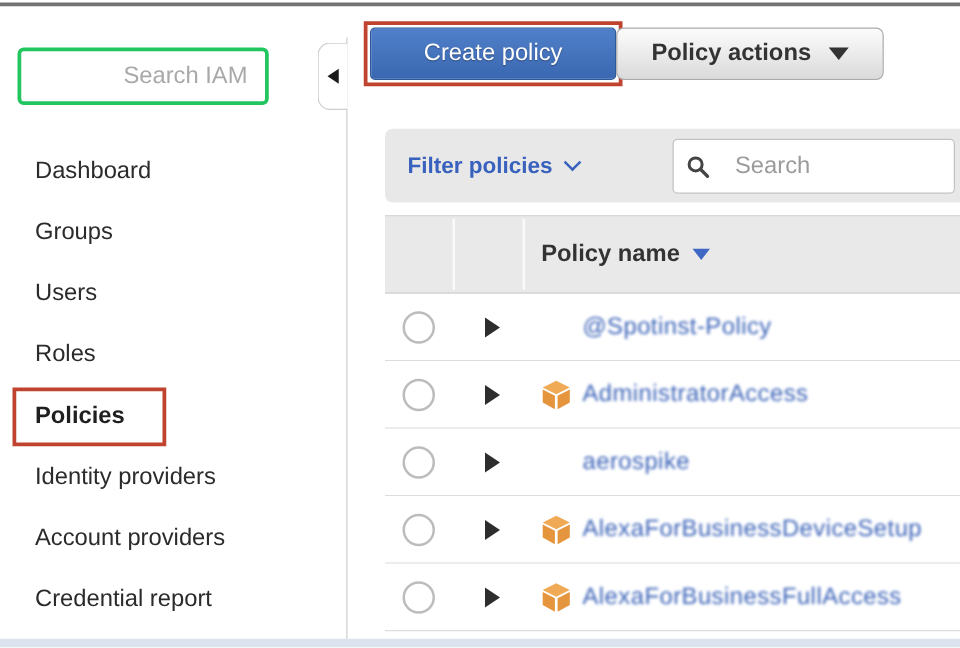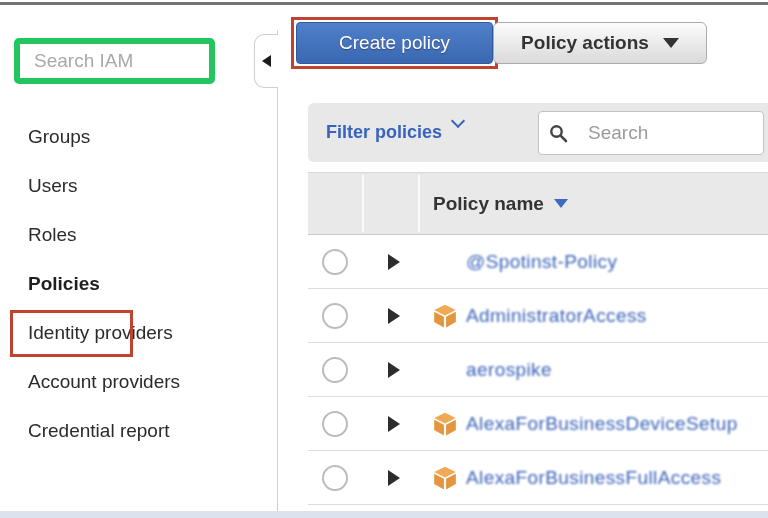--- a/index.html
+++ b/index.html
@@ -12,23 +12,23 @@
   }
   .abs { position:absolute; }
 
   
   .top-strip { left:0; top:2px; width:768px; height:3px; background:#5a5a5a; opacity:.85; }
   .bottom-strip { left:0; top:511px; width:768px; height:7px; background:#dde3ee; }
 
   
   .sidebar-search {
     left:14px; top:38px; width:201px; height:46px;
-    border:6px solid #22c55e; border-radius:5px;
-    font-family:"Liberation Sans", sans-serif;
-    font-size:19px; padding:0 14px; color:#444; outline:none; background:#fff;
+    border:3px solid #22c55e; border-radius:5px;
+    font-family:"Liberation Sans", sans-serif;
+    font-size:19px; padding:0 14px; color:#444; outline:none; background:#fff;text-align:right;
   }
   .sidebar-search::placeholder { color:#a9a9a9; }
   .nav { left:0; top:112px; width:276px; list-style:none; }
   .nav li {
     height:49px; display:flex; align-items:center;
     padding-left:28px; font-size:19px; color:#2b2b2b; cursor:pointer;
   }
   .nav li.active { font-weight:bold; color:#1f1f1f; }
 
   
@@ -75,21 +75,21 @@
   }
 
   
   .filter-bar {
     left:308px; top:103px; width:460px; height:59px;
     background:#e8e8e8; border-radius:6px 0 0 6px;
     display:flex; align-items:center;
   }
   .filter-link {
     margin-left:18px; font-size:18px; font-weight:bold; color:#3862bd;
-    display:flex; gap:11px; cursor:pointer;
+    display:flex; align-items:center; gap:11px; cursor:pointer;
   }
   .chev-down {
     width:10px; height:10px; display:inline-block;
     border-right:2.5px solid #3862bd; border-bottom:2.5px solid #3862bd;
     transform:rotate(45deg); margin-top:-6px;
   }
   .search-box {
     position:absolute; left:230px; top:8px; width:226px; height:44px;
     background:#ffffff; border:1px solid #c2c2c2; border-radius:4px;
     display:flex; align-items:center; padding:0 10px; gap:20px;
@@ -142,20 +142,21 @@
 </style>
 </head>
 <body>
 
 <div class="abs top-strip"></div>
 <div class="abs bottom-strip"></div>
 
 <input class="abs sidebar-search" type="text" placeholder="Search IAM" style="">
 
 <ul class="abs nav">
+  <li>Dashboard</li>
   <li>Groups</li>
   <li>Users</li>
   <li>Roles</li>
   <li class="active">Policies</li>
   <li>Identity providers</li>
   <li>Account providers</li>
   <li>Credential report</li>
 </ul>
 
 <div class="abs divider"></div>

